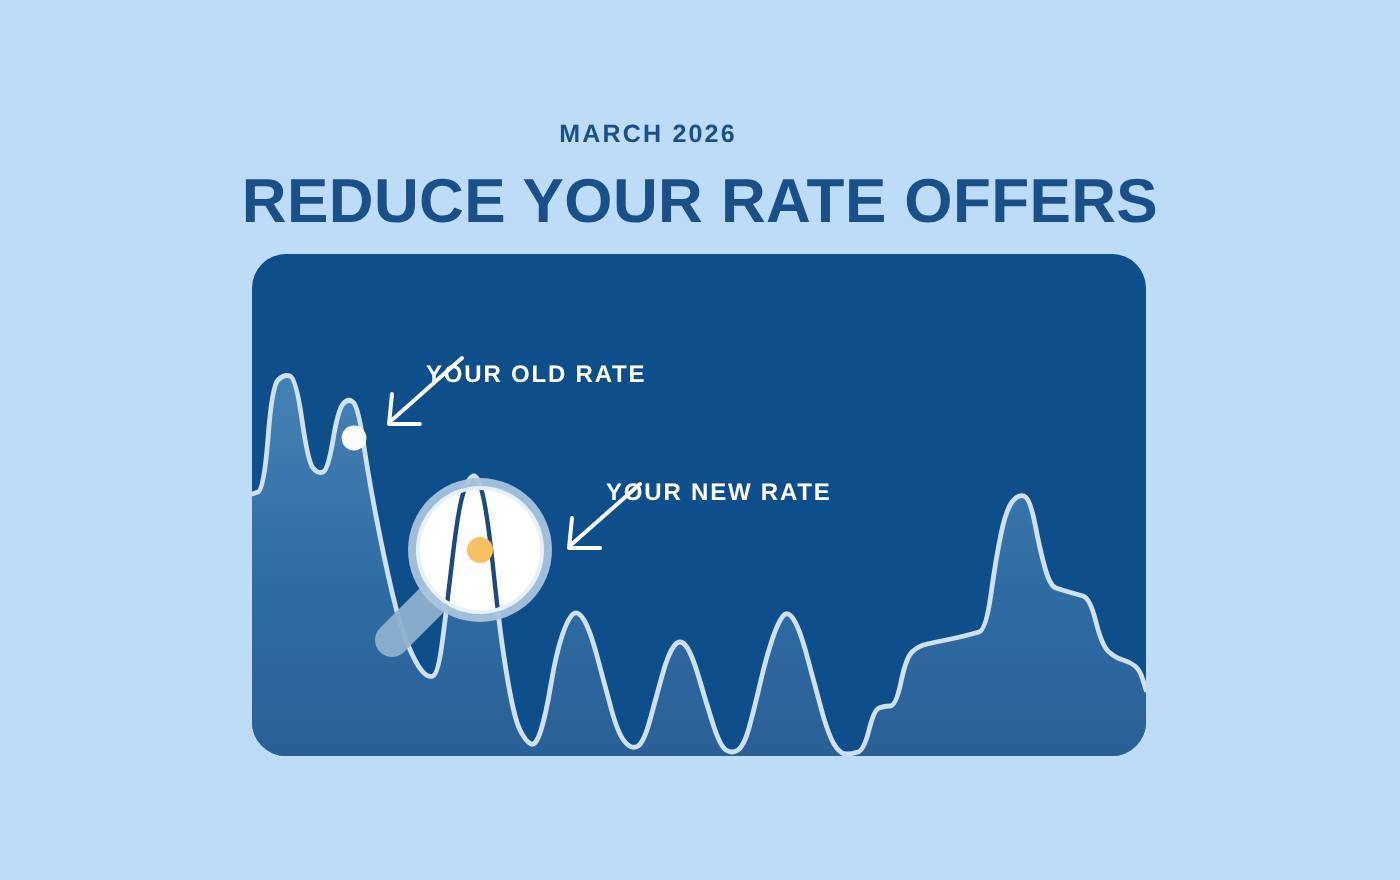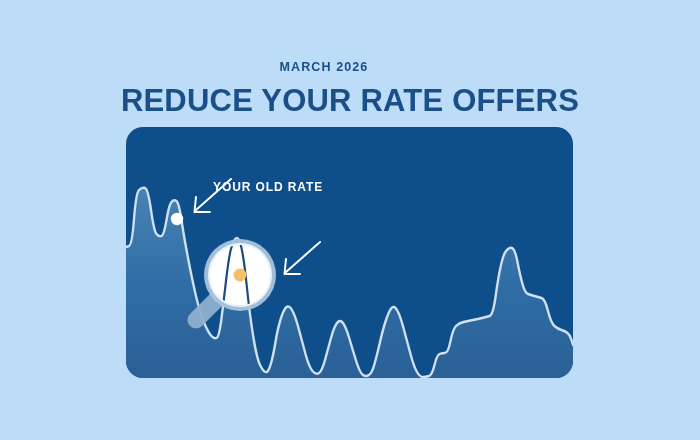--- a/index.html
+++ b/index.html
@@ -98,14 +98,15 @@
       </g>
       <g stroke="#ffffff" stroke-width="2" fill="none" stroke-linecap="round">
         <line x1="194" y1="115" x2="160" y2="145"></line>
         <polyline points="160,132 158.5,147 174,147" stroke-linejoin="round"></polyline>
       </g>
     </svg>
 
   </div>
 
   <div class="anno" id="anno-old">YOUR OLD RATE</div>
+  <div class="anno" id="anno-new">YOUR NEW RATE</div>
 
 </div>
 
 </body></html>

